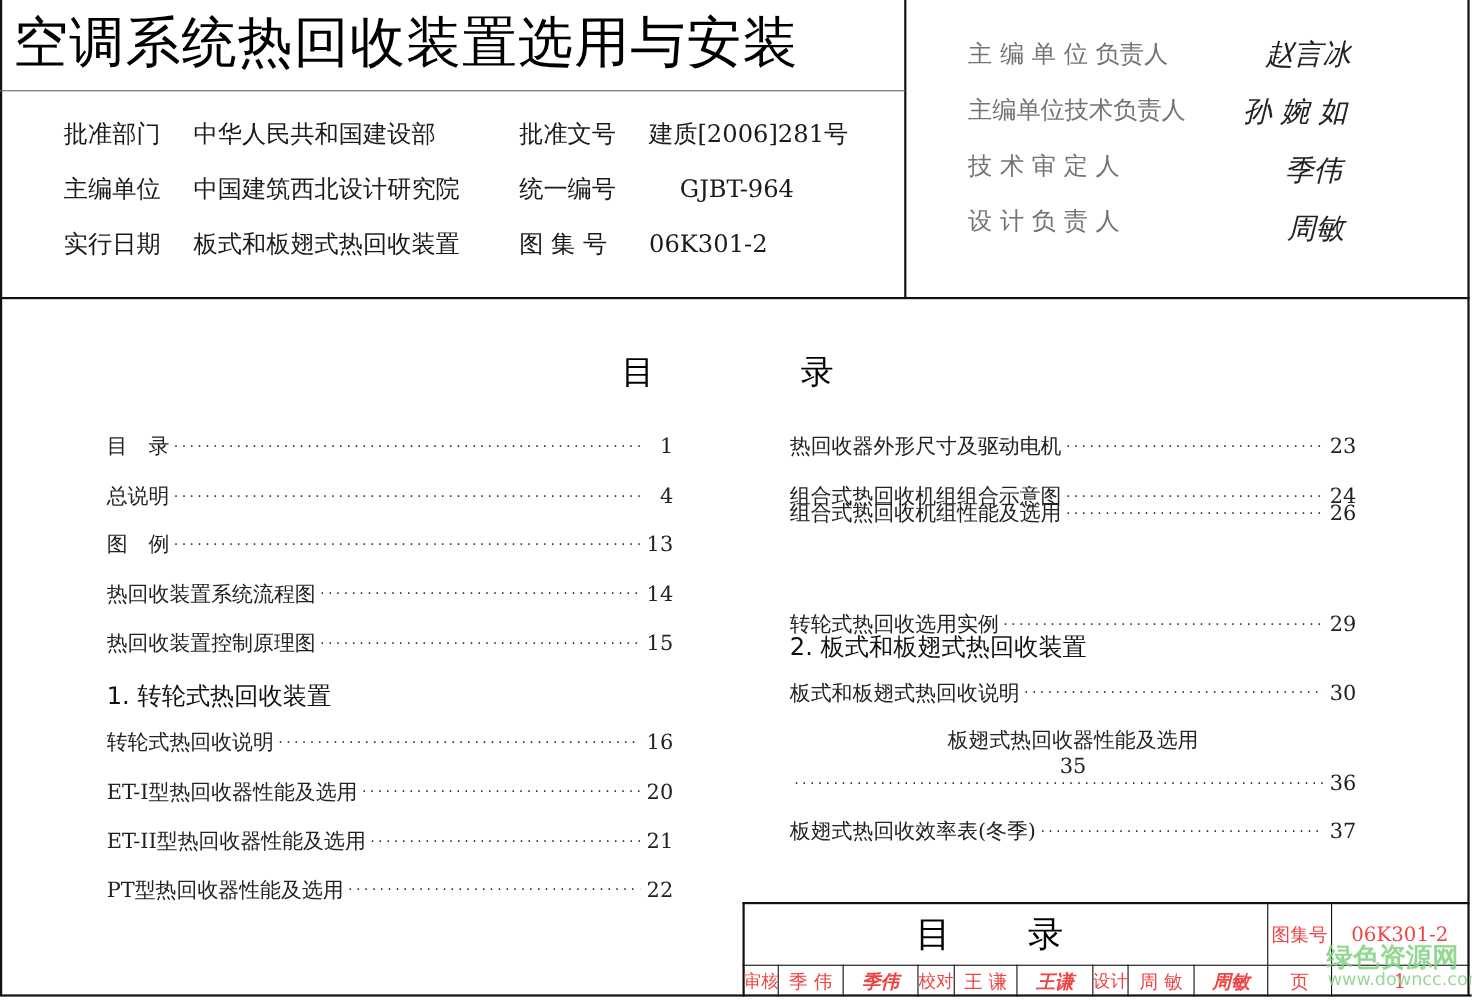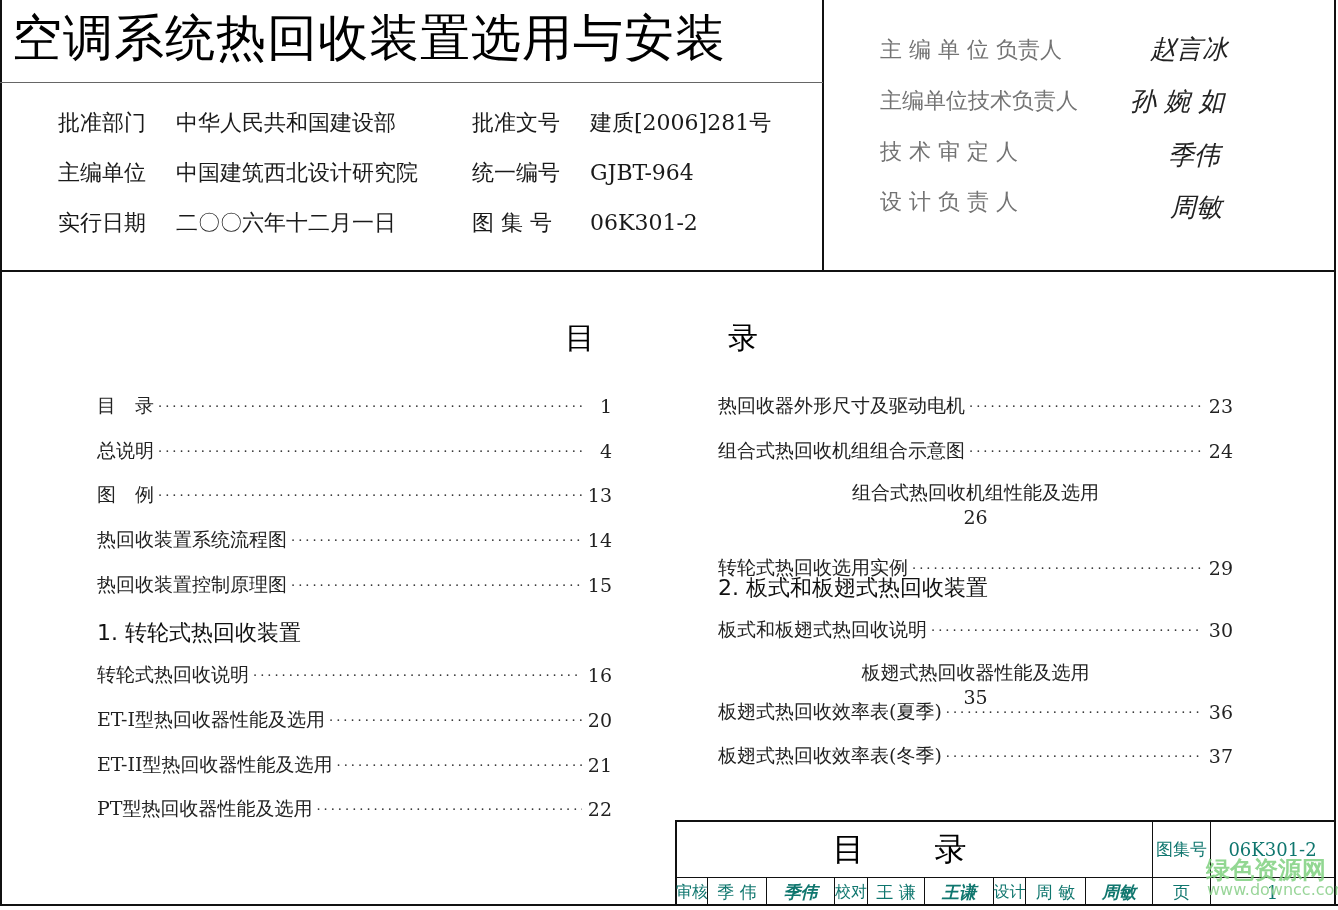--- a/index.html
+++ b/index.html
@@ -22,21 +22,21 @@
   .toc-col { position:absolute; width:515px; }
   .toc-item { position:absolute; left:0; width:100%; height:30px; display:flex; align-items:center;
               font-size:19px; color:#222; white-space:nowrap; }
   .toc-item .lbl { flex:0 0 auto; }
   .toc-item .dots { flex:1 1 auto; overflow:hidden; margin:0 6px 0 4px; letter-spacing:3px; font-size:13px; color:#333; }
   .toc-item .dots::before { content:"··································································································"; }
   .toc-item .pg { flex:0 0 auto; min-width:22px; text-align:right; }
 
   .toc-section { position:absolute; left:0; font-family:"DejaVu Sans", sans-serif; font-size:22px; color:#111; white-space:nowrap; }
 
-  .tb { position:absolute; font-size:18px; color:#0f766e; white-space:nowrap; display:flex; align-items:center; justify-content:center; }
+  .tb { position:absolute; font-size:18px; color:#ef4444; white-space:nowrap; display:flex; align-items:center; justify-content:center; }
   .tb-big { font-family:"DejaVu Sans", sans-serif; font-size:32px; color:#000; letter-spacing:30px; }
   .watermark1 { position:absolute; left:1206px; top:854px; font-family:"DejaVu Sans", sans-serif; font-size:24px; font-weight:bold; color:#7fd17f; opacity:0.85; }
   .watermark2 { position:absolute; left:1207px; top:880px; font-family:"DejaVu Sans", sans-serif; font-size:16px; color:#8fd18f; opacity:0.9; }
 </style>
 </head>
 <body>
 
 <div class="line" style="left:0;top:0;width:2px;height:905px;"></div>
 <div class="line" style="left:1334px;top:0;width:2px;height:905px;"></div>
 <div class="line" style="left:0;top:904px;width:1338px;height:2px;"></div>
@@ -49,25 +49,25 @@
 <div class="meta-row" style="top:108px;">
   <span style="left:0;">批准部门</span>
   <span style="left:118px;">中华人民共和国建设部</span>
   <span style="left:414px;">批准文号</span>
   <span style="left:532px;">建质[2006]281号</span>
 </div>
 <div class="meta-row" style="top:158px;">
   <span style="left:0;">主编单位</span>
   <span style="left:118px;">中国建筑西北设计研究院</span>
   <span style="left:414px;">统一编号</span>
-  <span style="left:532px;">GJBT-964</span>
+  <span style="left:560px;">GJBT-964</span>
 </div>
 <div class="meta-row" style="top:208px;">
   <span style="left:0;">实行日期</span>
-  <span style="left:118px;">二〇〇六年十二月一日</span>
+  <span style="left:118px;">板式和板翅式热回收装置</span>
   <span style="left:414px;">图 集 号</span>
   <span style="left:532px;">06K301-2</span>
 </div>
 
 <div class="sign-label" style="top:35px;">主 编 单 位 负责人</div>
 <div class="sig" style="left:1150px;top:32px;">赵言冰</div>
 <div class="sign-label" style="top:86px;">主编单位技术负责人</div>
 <div class="sig" style="left:1130px;top:84px;">孙 婉 如</div>
 <div class="sign-label" style="top:137px;">技  术  审  定  人</div>
 <div class="sig" style="left:1168px;top:138px;">季伟</div>
@@ -130,21 +130,21 @@
   <div class="toc-item" style="top:391px;">
       <span class="lbl">热回收器外形尺寸及驱动电机</span>
       <span class="dots"></span>
       <span class="pg">23</span>
     </div>
   <div class="toc-item" style="top:436px;">
       <span class="lbl">组合式热回收机组组合示意图</span>
       <span class="dots"></span>
       <span class="pg">24</span>
     </div>
-  <div class="toc-item" style="top:480px;flex-direction:column;">
+  <div class="toc-item" style="top:452px;">
       <span class="lbl">组合式热回收机组性能及选用</span>
       <span class="dots"></span>
       <span class="pg">26</span>
     </div>
   <div class="toc-item" style="top:525px;margin-top:28px;">
       <span class="lbl">转轮式热回收选用实例</span>
       <span class="dots"></span>
       <span class="pg">29</span>
     </div>
   <div class="toc-section" style="top:573px;">2. 板式和板翅式热回收装置</div>
@@ -152,21 +152,20 @@
       <span class="lbl">板式和板翅式热回收说明</span>
       <span class="dots"></span>
       <span class="pg">30</span>
     </div>
   <div class="toc-item" style="top:660px;flex-direction:column;">
       <span class="lbl">板翅式热回收器性能及选用</span>
       <span class="dots"></span>
       <span class="pg">35</span>
     </div>
   <div class="toc-item" style="top:697px;">
-      <span class="lbl">板翅式热回收效率表(夏季)</span>
       <span class="dots"></span>
       <span class="pg">36</span>
     </div>
   <div class="toc-item" style="top:741px;">
       <span class="lbl">板翅式热回收效率表(冬季)</span>
       <span class="dots"></span>
       <span class="pg">37</span>
     </div>
 </div>
 

